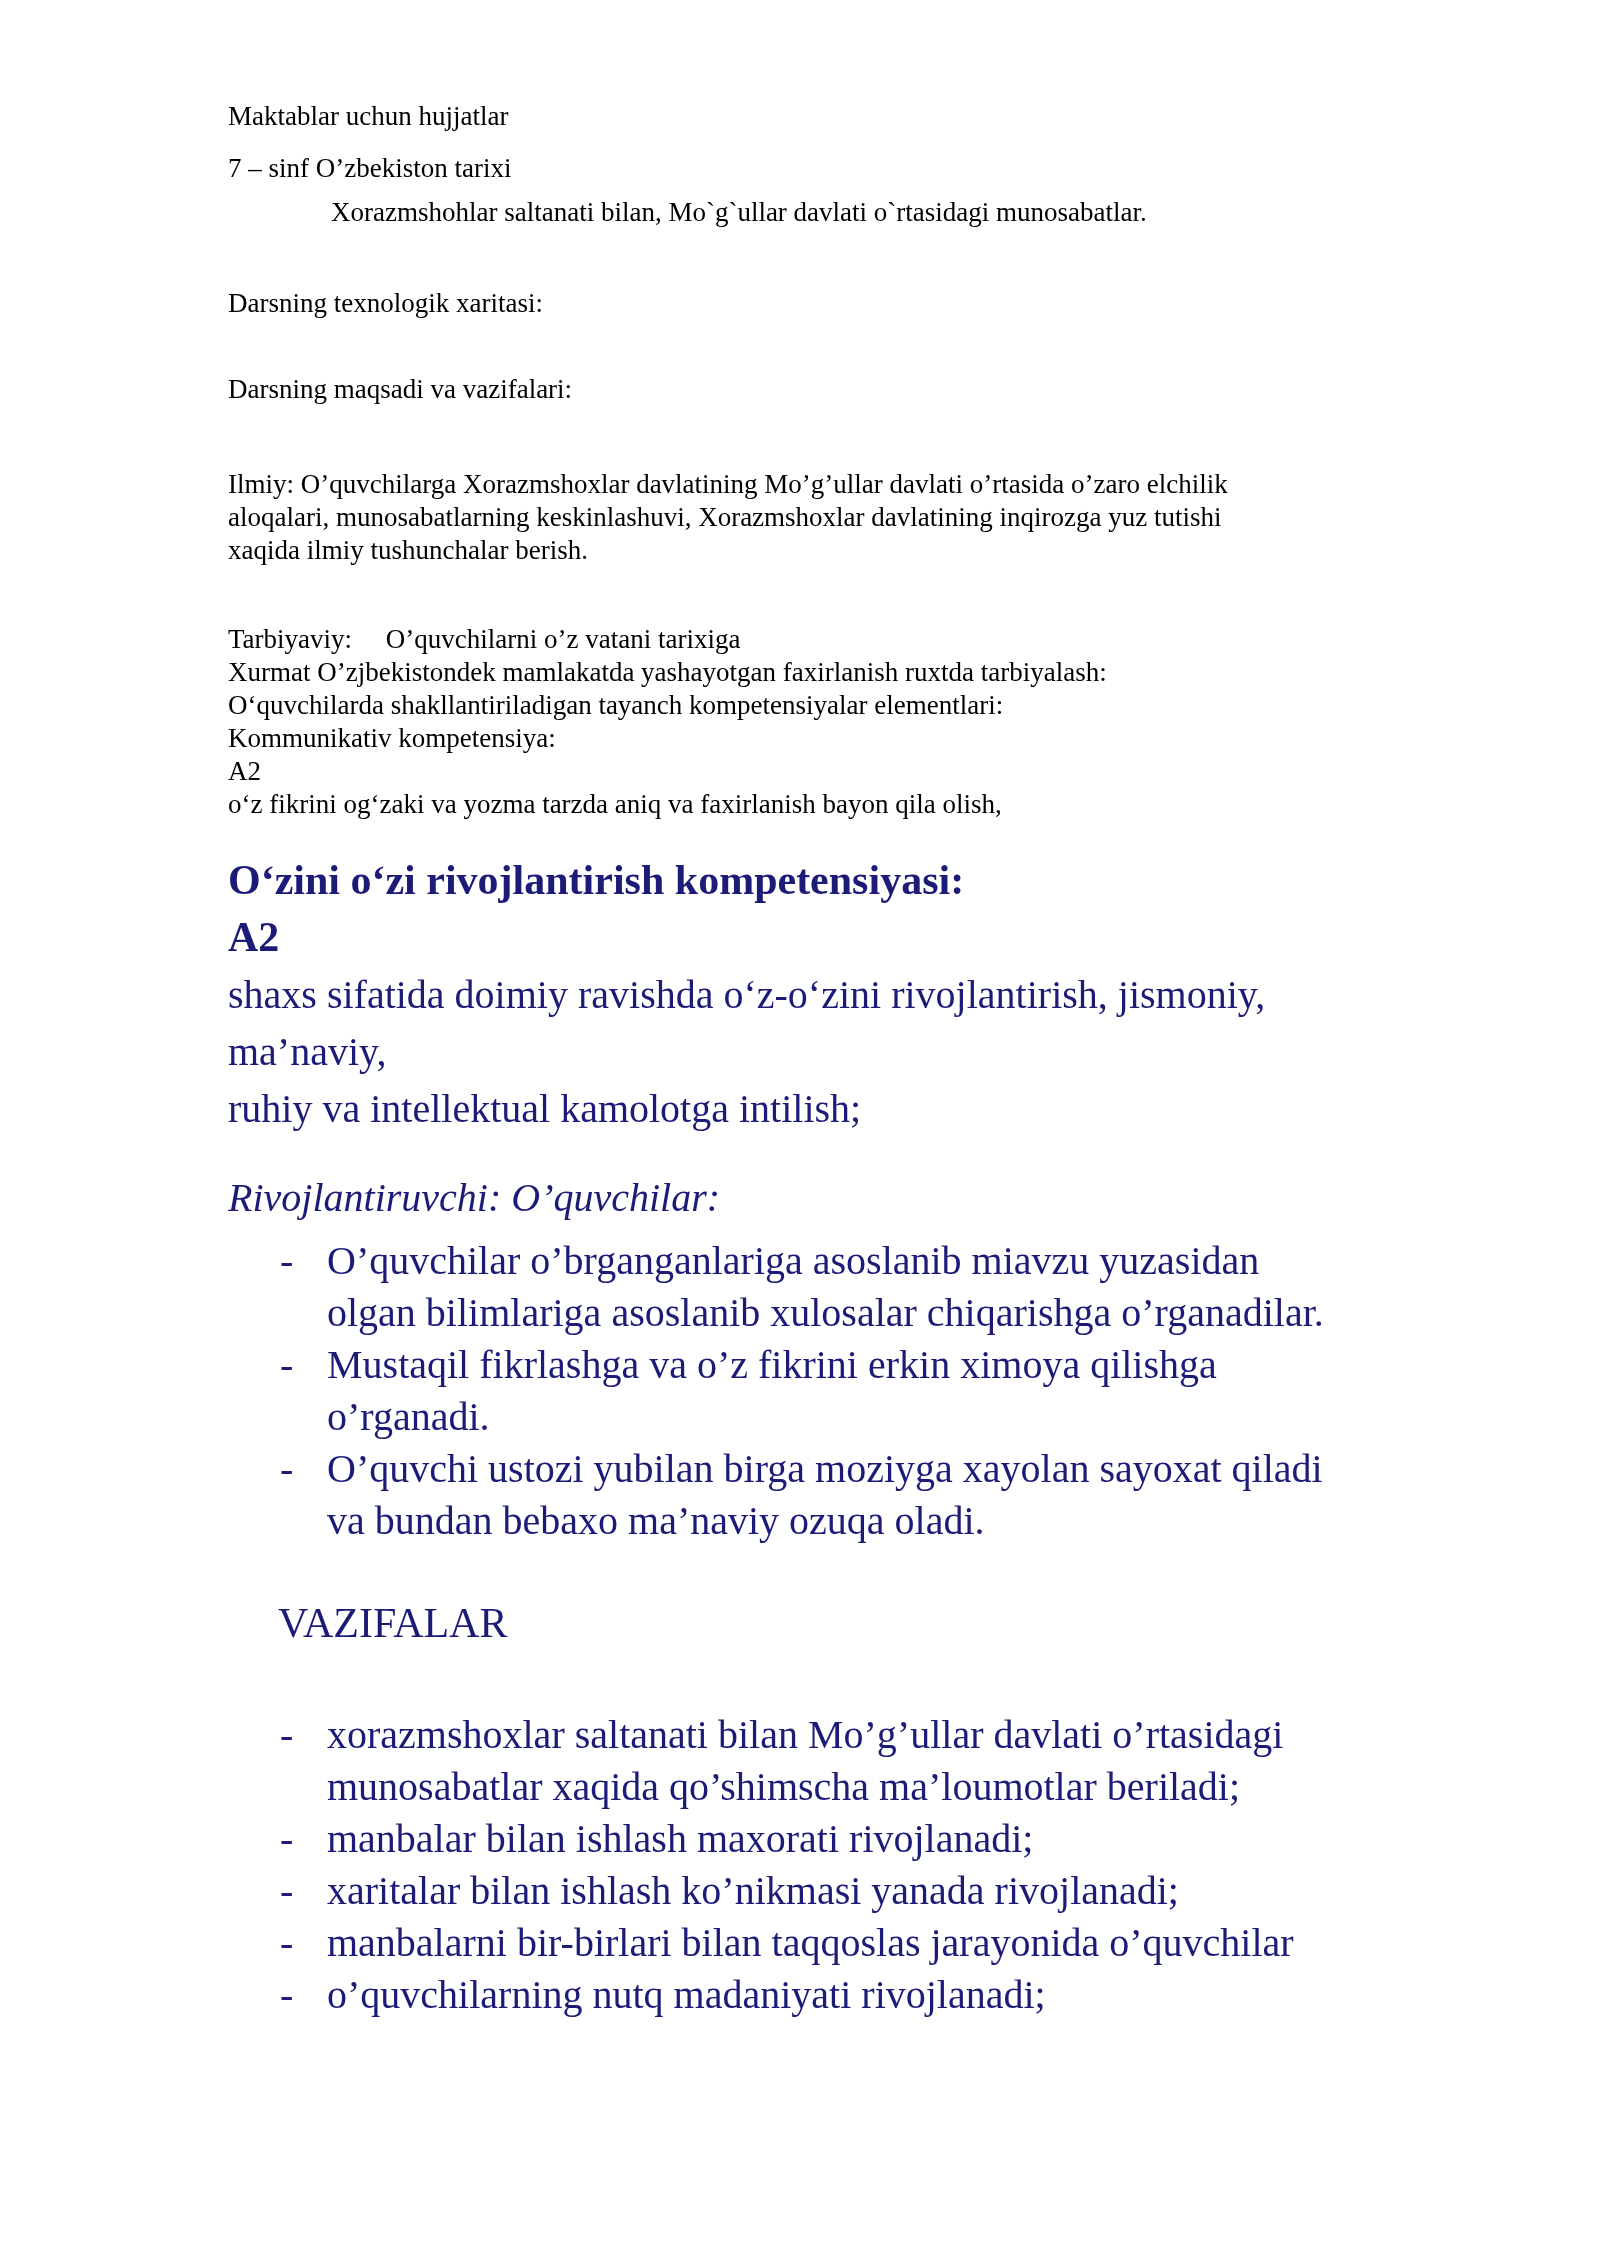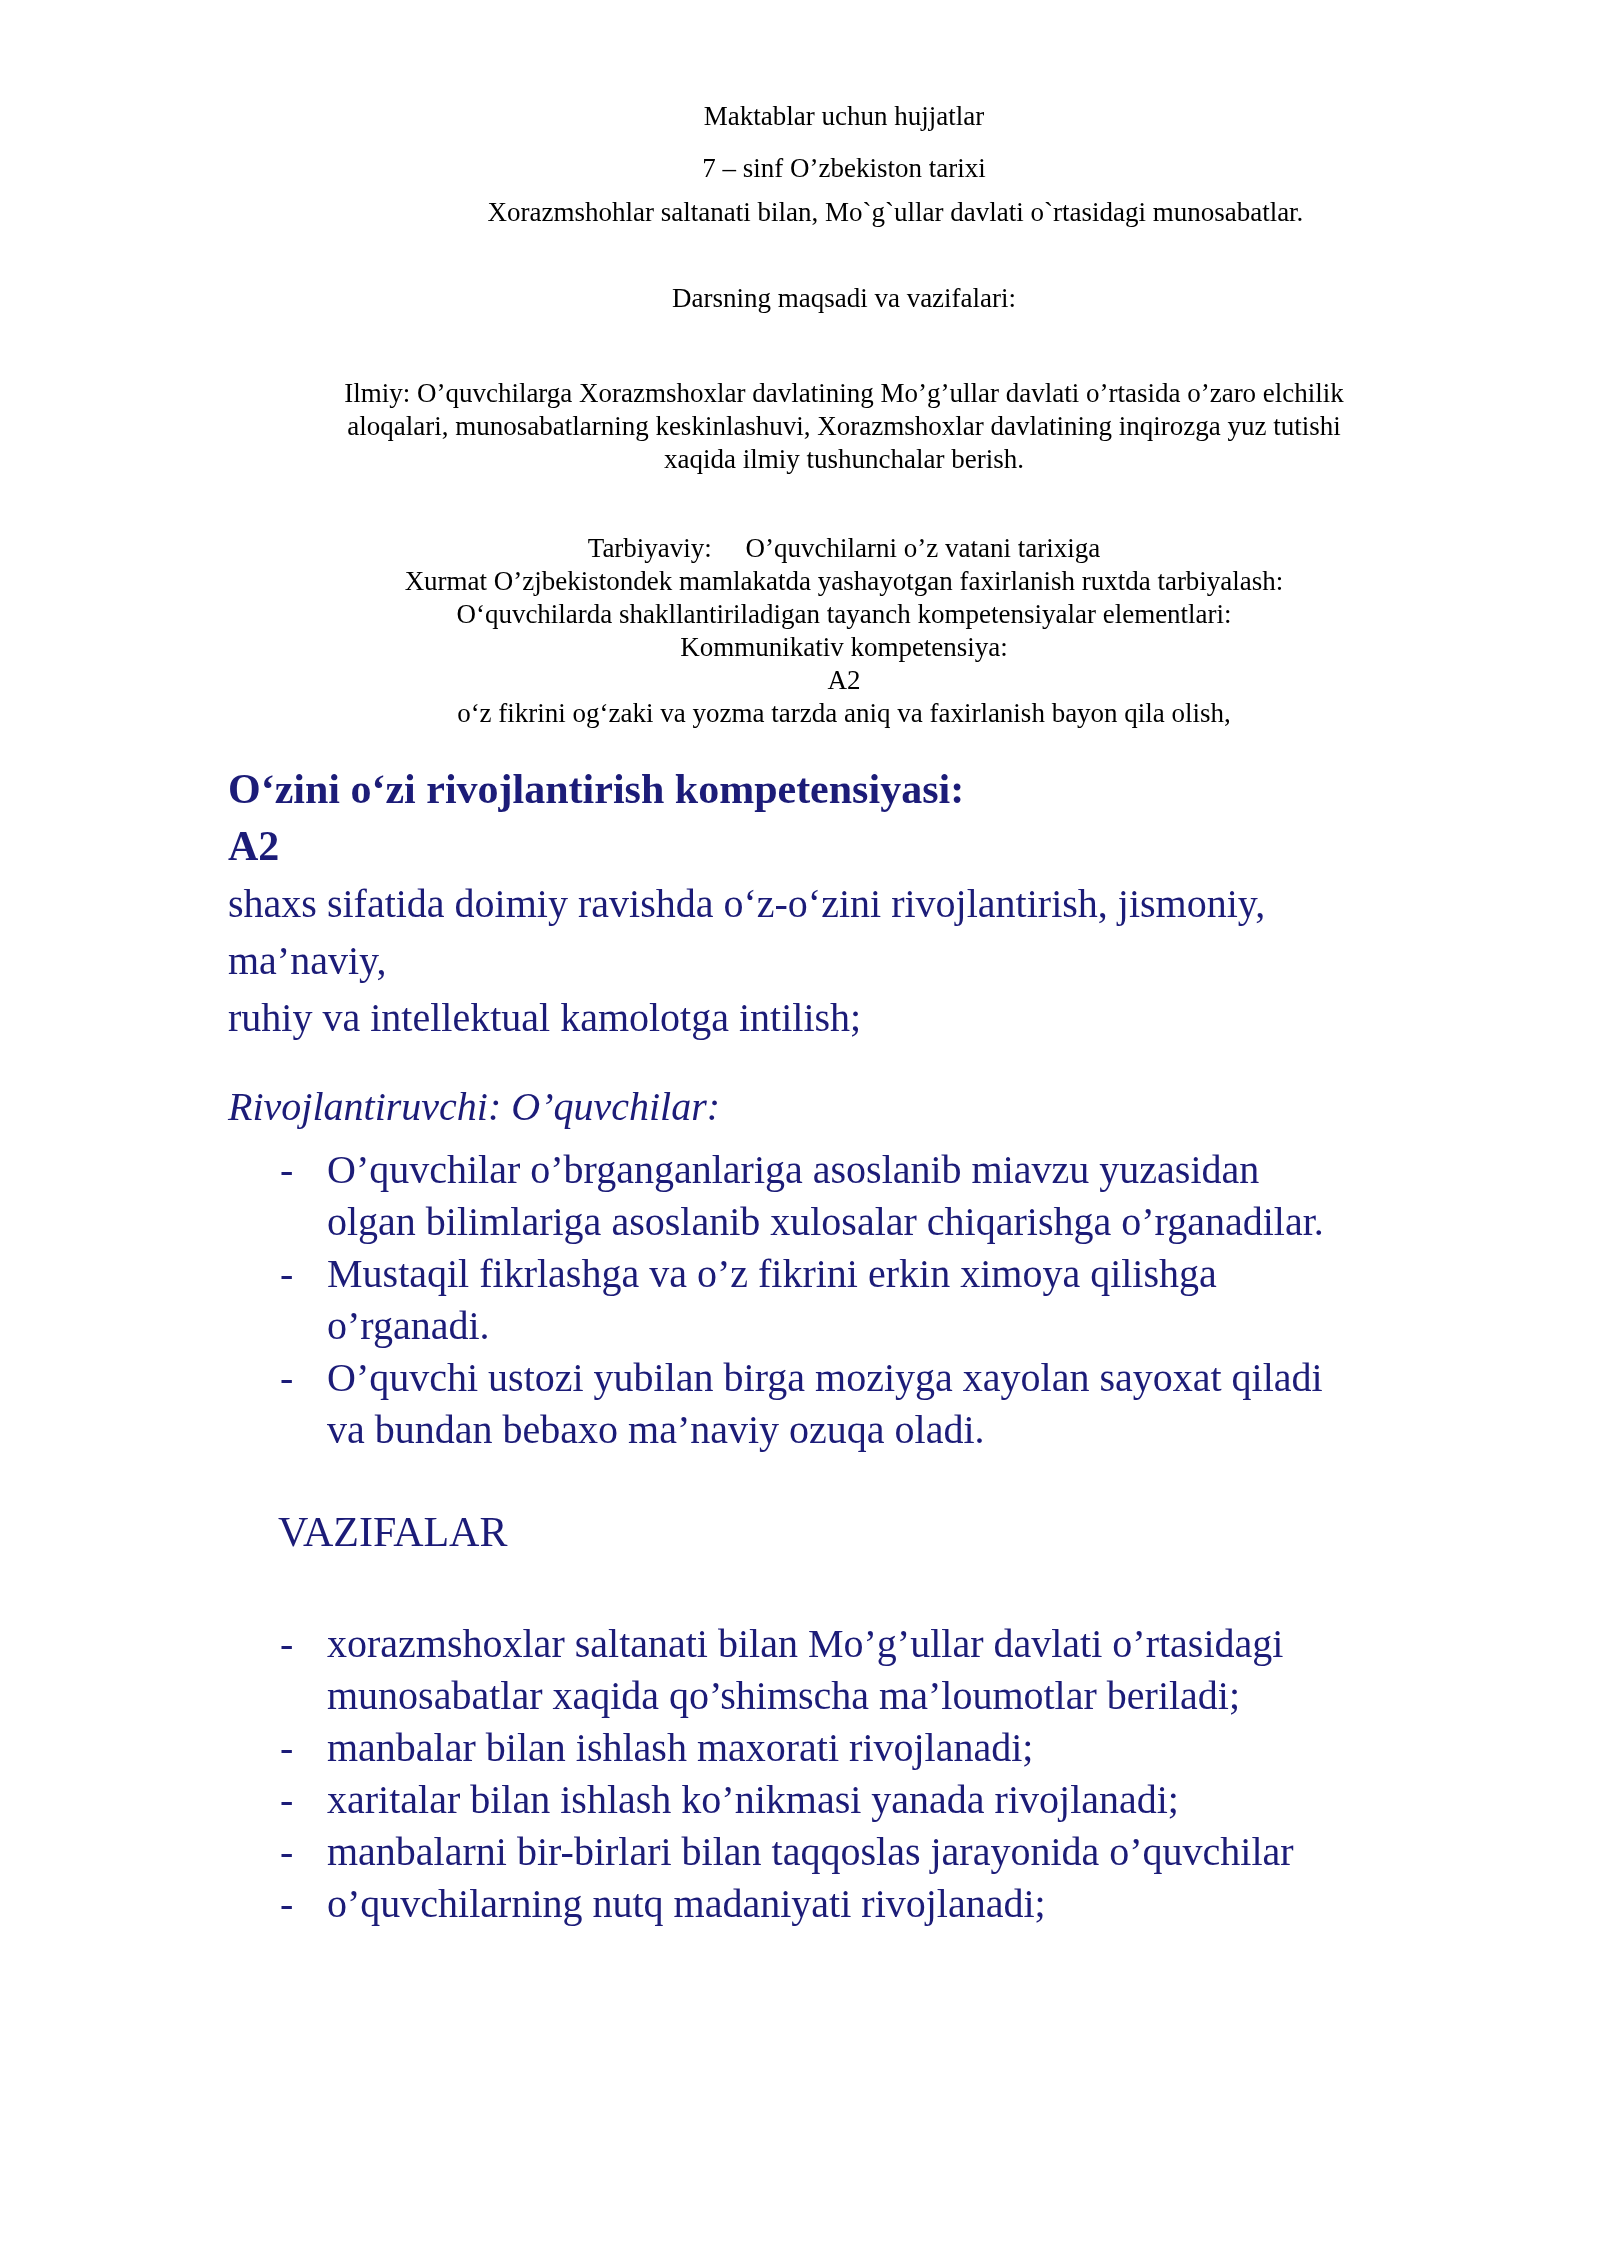--- a/index.html
+++ b/index.html
@@ -22,21 +22,20 @@
     top: 0;
     width: 1232px;
     padding-top: 100px;
   }
   
   .s {
     margin: 0;
     font-size: 27px;
     line-height: 33px;
     color: var(--text, #000000);
-    text-align: center;
   }
   .pre { white-space: pre-wrap; }
   .indent-topic { padding-left: 103px; }
   .m-subject   { margin-top: 19px; }
   .m-topic     { margin-top: 11px; }
   .m-techmap   { margin-top: 58px; }
   .m-purpose   { margin-top: 53px; }
   .m-ilmiy     { margin-top: 62px; }
   .m-tarbiya   { margin-top: 56px; }
 
@@ -79,20 +78,21 @@
 </head>
 <body>
 
 <div class="page">
   <div class="content">
 
     <p class="s">Maktablar uchun hujjatlar</p>
     <p class="s m-subject">7 – sinf O’zbekiston tarixi</p>
     <p class="s m-topic indent-topic">Xorazmshohlar saltanati bilan, Mo`g`ullar davlati o`rtasidagi munosabatlar.</p>
 
+    <p class="s m-techmap">Darsning texnologik xaritasi:</p>
     <p class="s m-purpose">Darsning maqsadi va vazifalari:</p>
 
     <div class="s m-ilmiy">
       <div>Ilmiy: O’quvchilarga Xorazmshoxlar davlatining Mo’g’ullar davlati o’rtasida o’zaro elchilik</div>
       <div>aloqalari, munosabatlarning keskinlashuvi, Xorazmshoxlar davlatining inqirozga yuz tutishi</div>
       <div>xaqida ilmiy tushunchalar berish.</div>
     </div>
 
     <div class="s m-tarbiya">
       <div class="pre">Tarbiyaviy:     O’quvchilarni o’z vatani tarixiga</div>

